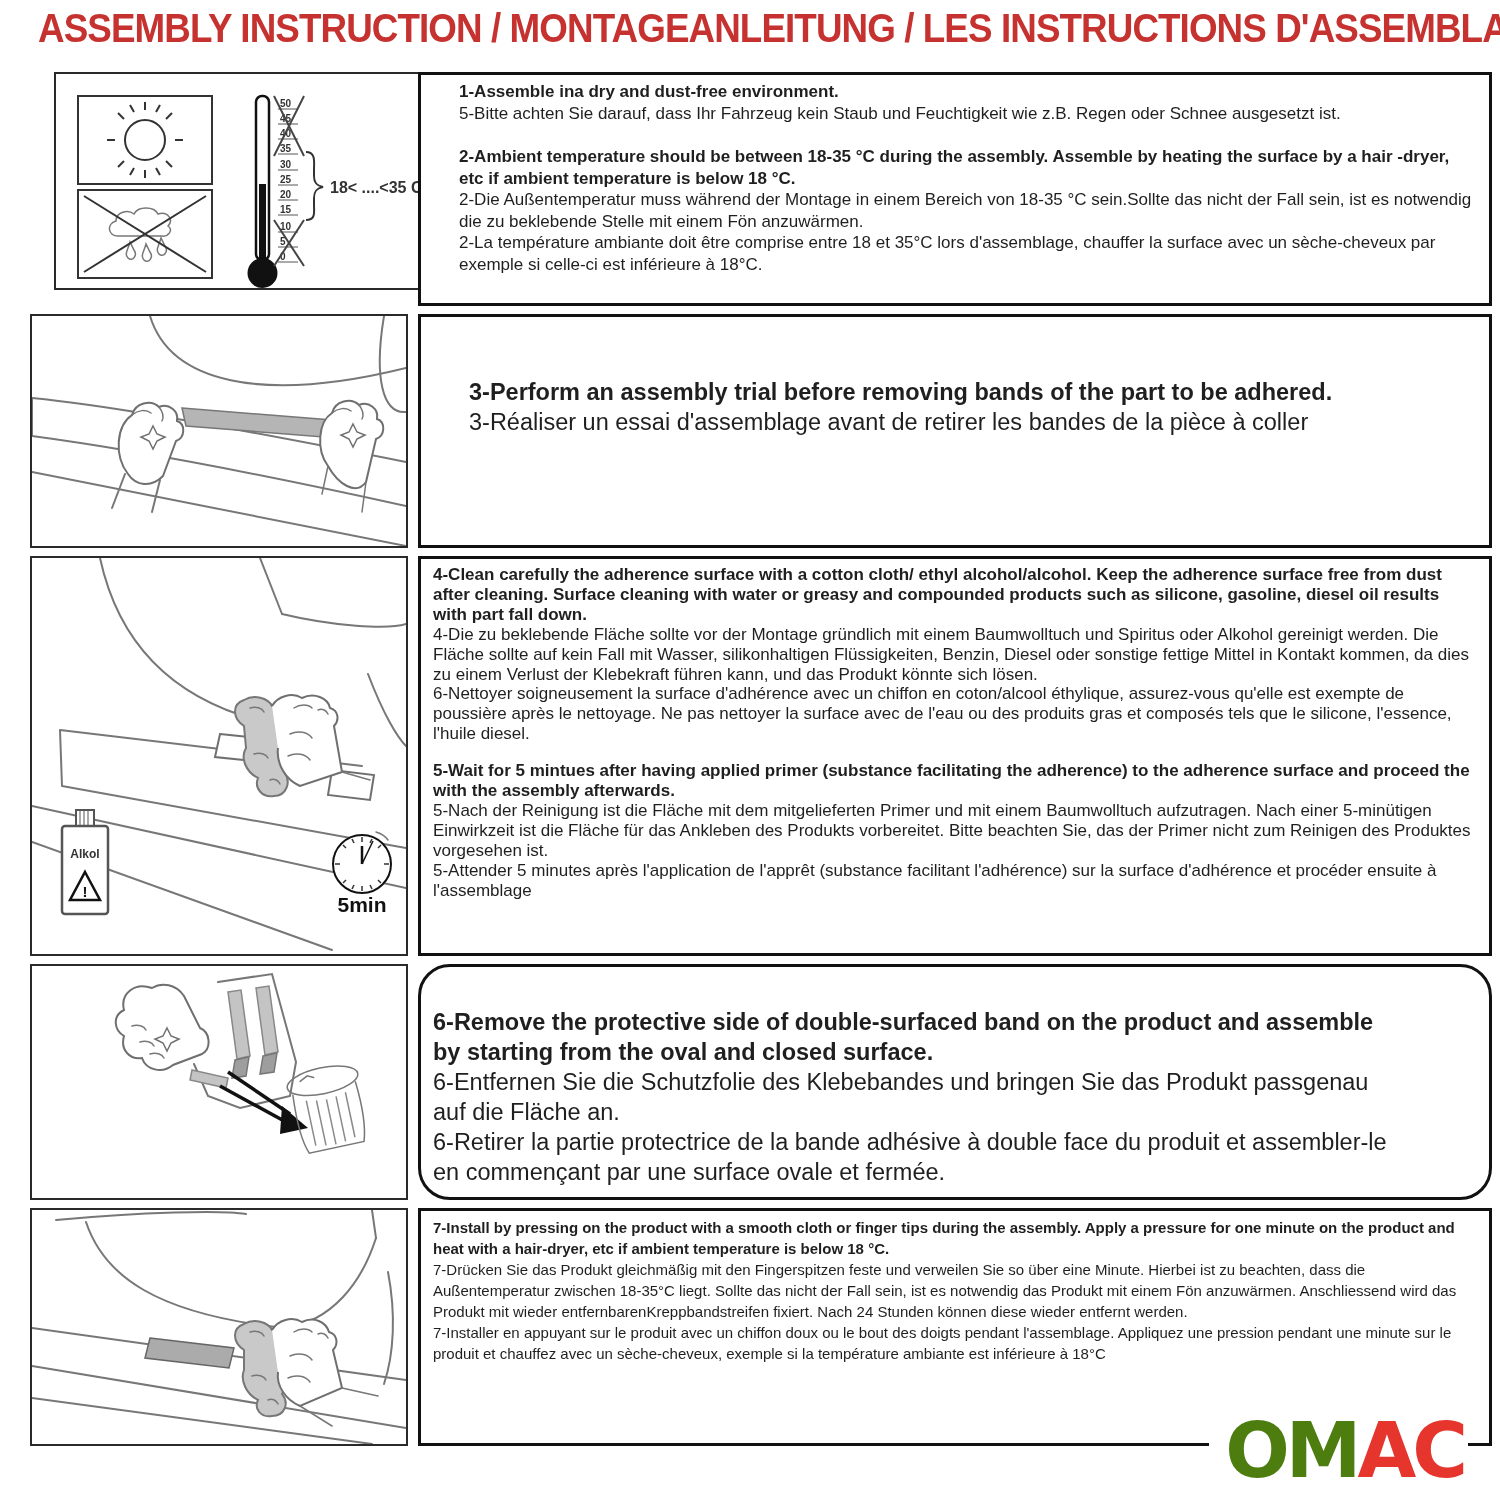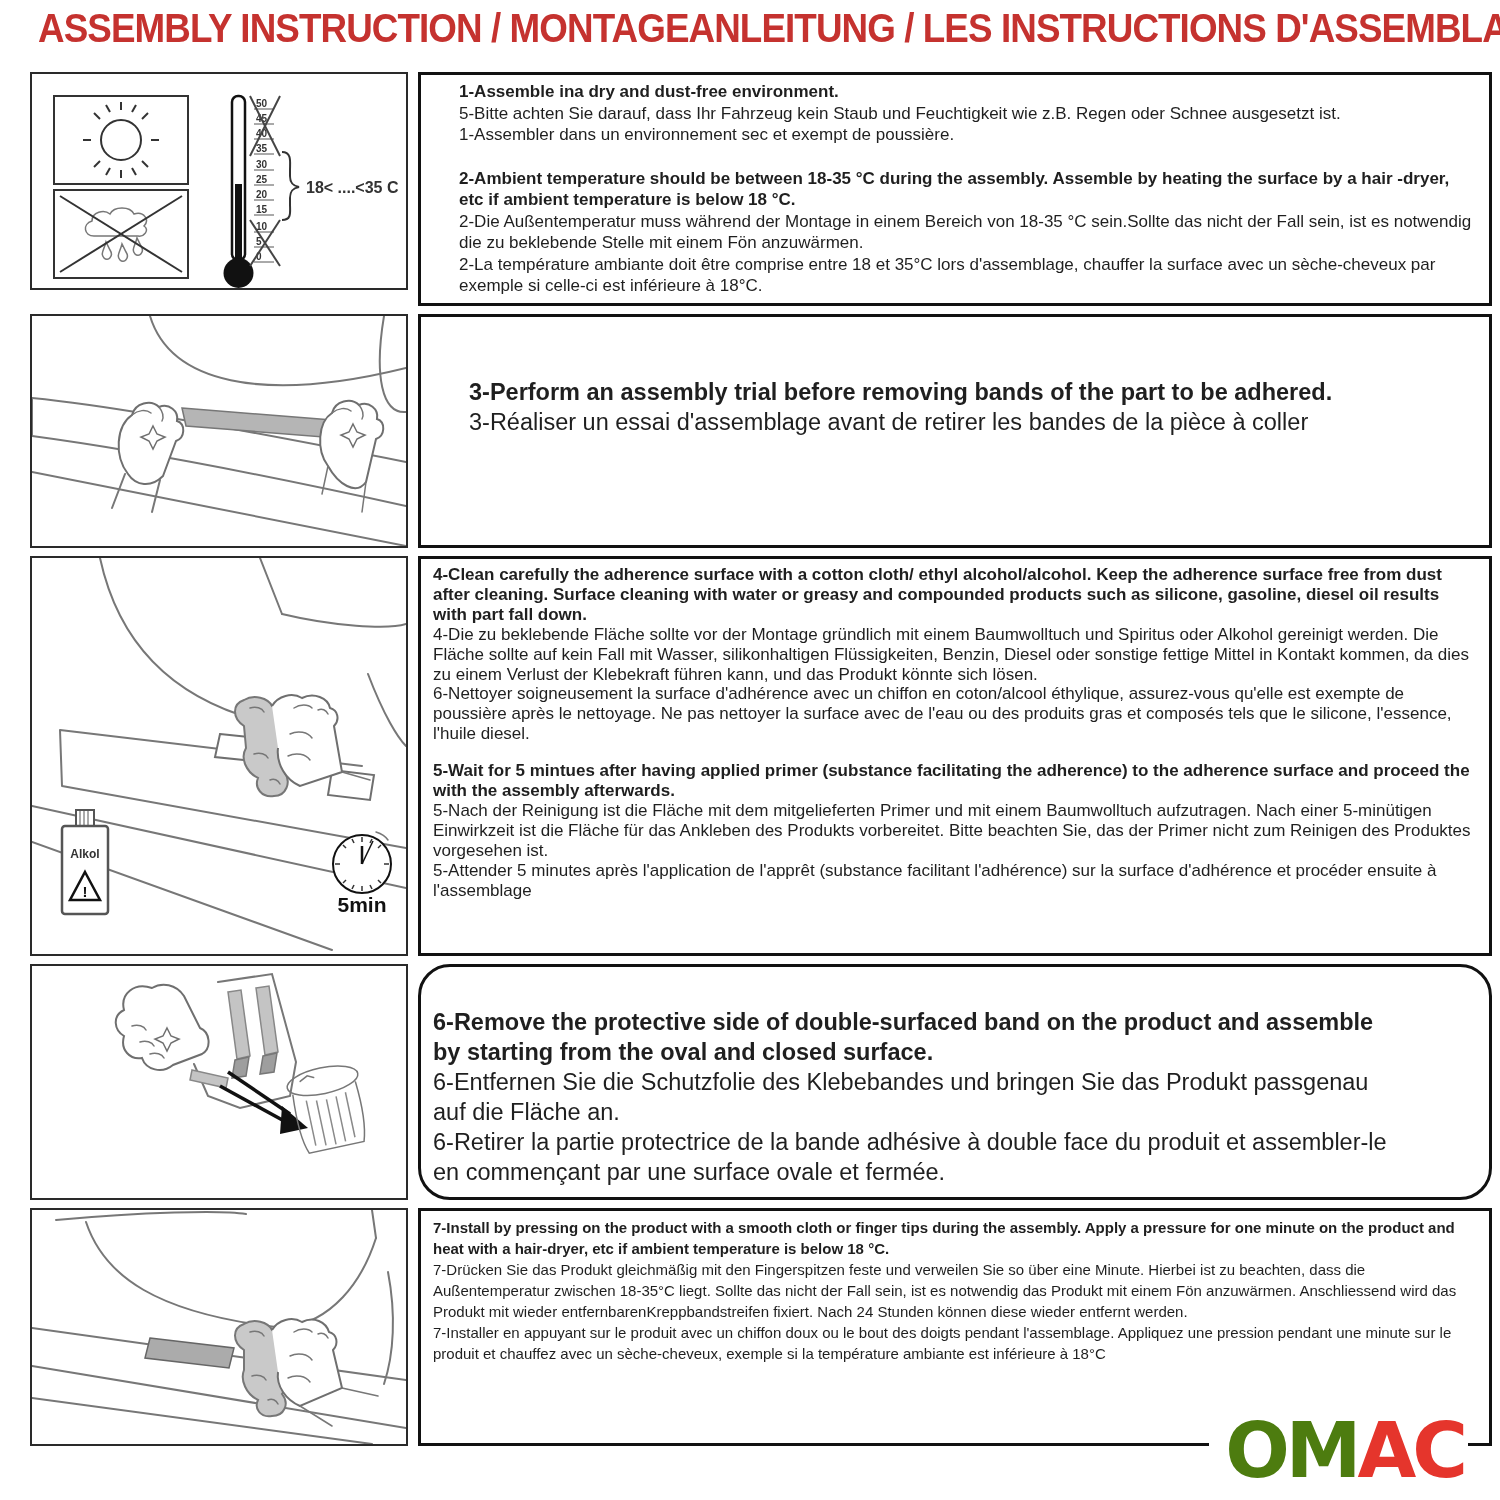--- a/index.html
+++ b/index.html
@@ -59,21 +59,21 @@
     font-family:"DejaVu Sans","Liberation Sans",sans-serif;
   }
   .logo .blk{color:#4d7c0f;}
   .logo .red{color:var(--logo-red);}
 </style>
 </head>
 <body>
 
 <div class="page-title">ASSEMBLY INSTRUCTION / MONTAGEANLEITUNG / LES INSTRUCTIONS D'ASSEMBLAGE</div>
 
-<div class="imgbox" style="top:72px;height:218px;">
+<div class="imgbox" style="top:72px;height:218px;margin-left:24px;">
   <svg viewBox="0 0 374 230" width="374" height="230">
 
     <g>
       <rect x="22" y="22" width="134" height="88" class="dark" stroke-width="1.8"></rect>
       <circle cx="89" cy="66" r="20" class="dark"></circle>
       <g class="dark" stroke-width="1.8">
         <line x1="89" y1="36" x2="89" y2="28"></line>
           <line x1="89" y1="96" x2="89" y2="104"></line>
         <line x1="59" y1="66" x2="51" y2="66"></line>
           <line x1="119" y1="66" x2="127" y2="66"></line>
@@ -137,21 +137,20 @@
         </g>
       </g>
       <path d="M 250 78 C 260 78 258 88 258 96 L 258 102 C 258 110 262 112 267 113 C 262 114 258 116 258 124 L 258 130 C 258 138 260 146 250 146" class="dark" stroke-width="2"></path>
       <text x="274" y="119" class="svg-label">18&lt; ....&lt;35 C</text>
     </g>
   </svg>
 </div>
 <div class="textbox t-sm" style="top:72px;height:234px;padding-left:38px;">
   <p class="b">1-Assemble ina dry and dust-free environment.</p>
   <p>5-Bitte achten Sie darauf, dass Ihr Fahrzeug kein Staub und Feuchtigkeit wie z.B. Regen oder Schnee ausgesetzt ist.</p>
-  <p>1-Assembler dans un environnement sec et exempt de poussière.</p>
   <div class="gap"></div>
   <p class="b">2-Ambient temperature should be between 18-35 °C  during the assembly. Assemble by heating the surface by a hair -dryer, etc if ambient temperature is below 18 °C.</p>
   <p>2-Die Außentemperatur muss während der Montage in einem Bereich von 18-35 °C  sein.Sollte das nicht der Fall sein, ist es notwendig die zu beklebende Stelle mit einem Fön anzuwärmen.</p>
   <p>2-La température ambiante doit être comprise entre 18 et 35°C lors d'assemblage, chauffer la surface avec un sèche-cheveux par exemple si celle-ci est inférieure à 18°C.</p>
 </div>
 
 <div class="imgbox" style="top:314px;height:234px;">
   <svg viewBox="0 0 374 230" width="374" height="230">
     <path d="M 118 0 C 138 66 228 88 374 52" class="ln"></path>
     <path d="M 374 96 C 350 98 342 60 352 0" class="ln"></path>

